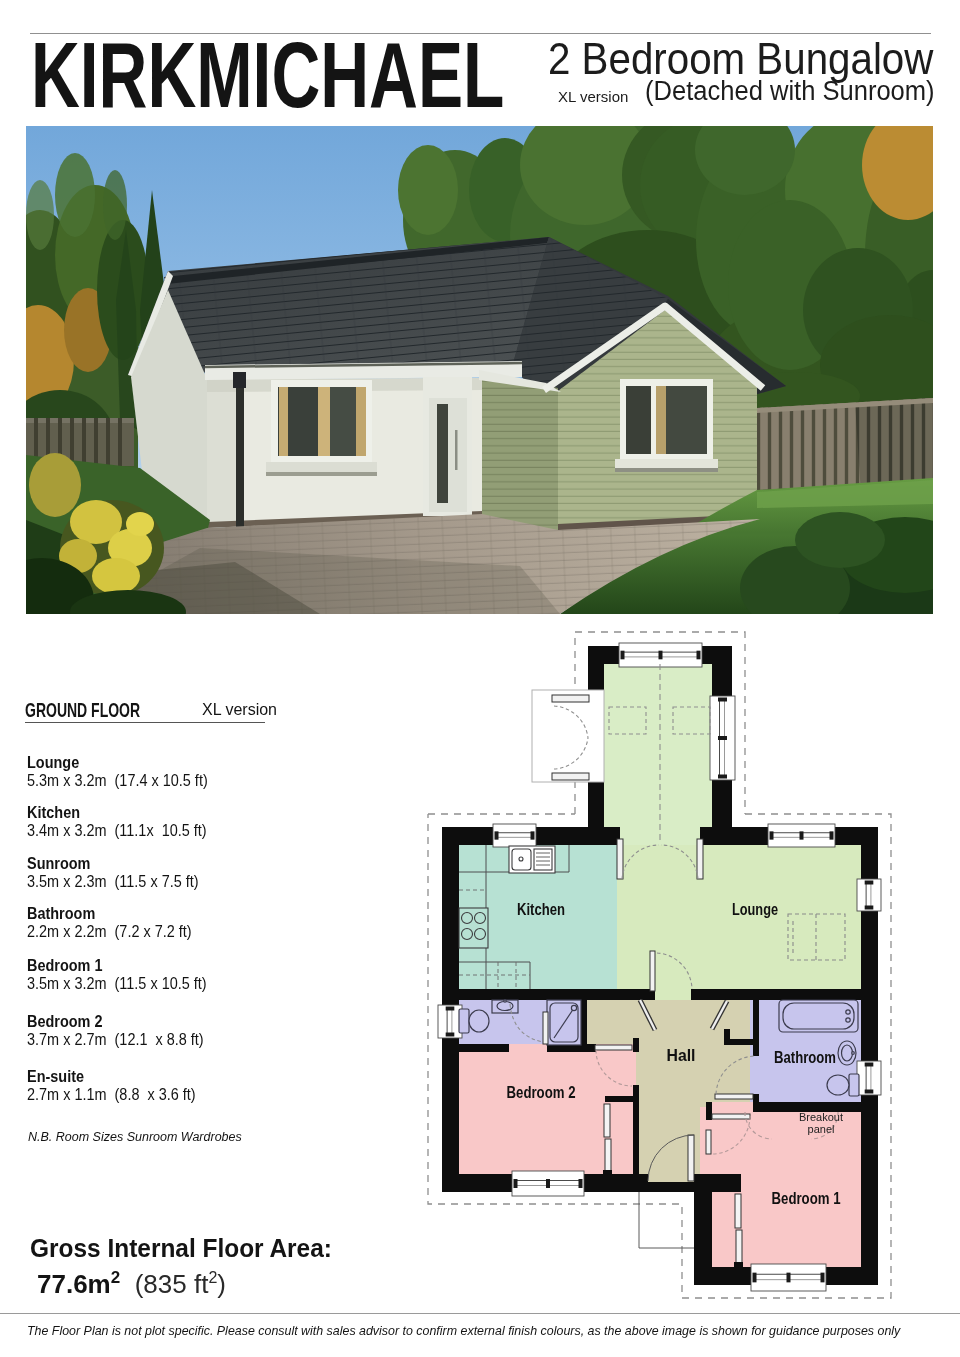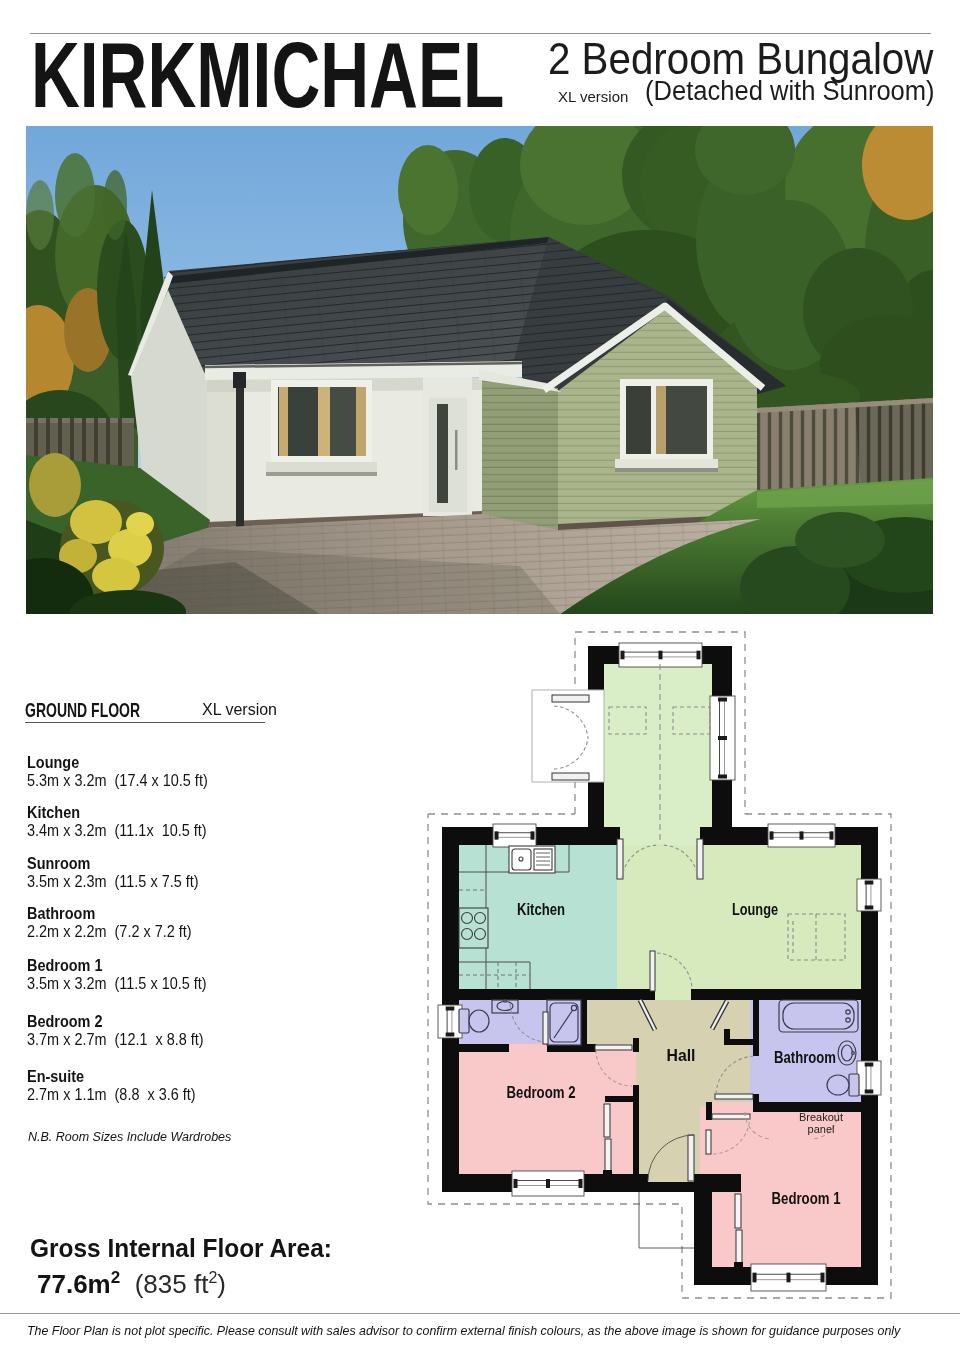--- a/index.html
+++ b/index.html
@@ -283,21 +283,21 @@
   <div style="font-weight:bold;margin-top:15px;">Bathroom</div>
   <div style="margin-top:1px;">2.2m x 2.2m&nbsp; (7.2 x 7.2 ft)</div>
   <div style="font-weight:bold;margin-top:17px;">Bedroom 1</div>
   <div style="margin-top:1px;">3.5m x 3.2m&nbsp; (11.5 x 10.5 ft)</div>
   <div style="font-weight:bold;margin-top:21px;">Bedroom 2</div>
   <div style="margin-top:1px;">3.7m x 2.7m&nbsp; (12.1&nbsp; x 8.8 ft)</div>
   <div style="font-weight:bold;margin-top:20px;">En-suite</div>
   <div style="margin-top:1px;">2.7m x 1.1m&nbsp; (8.8&nbsp; x 3.6 ft)</div>
 </div>
 
-<div class="abs" style="left:28px;top:1130px;font-size:12.5px;font-style:italic;">N.B. Room Sizes Include Wardrobes</div>
+<div class="abs" style="left:28px;top:1130px;font-size:12.5px;font-style:italic;">N.B. Room Sizes Sunroom Wardrobes</div>
 
 <svg class="abs" style="left:420px;top:625px;" width="480" height="680" viewBox="420 625 480 680">
 
 <path d="M575,814 L575,632 L745,632 L745,814 M428,814 L575,814 M745,814 L891,814 L891,1298 L682,1298 L682,1204 L428,1204 L428,814" stroke="#8f8f8f" stroke-width="1.3" stroke-dasharray="7 6" fill="none"></path>
 
 <rect x="596" y="655" width="128" height="178" fill="#d9edc6"></rect>
 
 <rect x="450" y="836" width="167" height="160" fill="#b7e1d3"></rect>
 
 <rect x="617" y="836" width="253" height="159" fill="#d7eabe"></rect>

